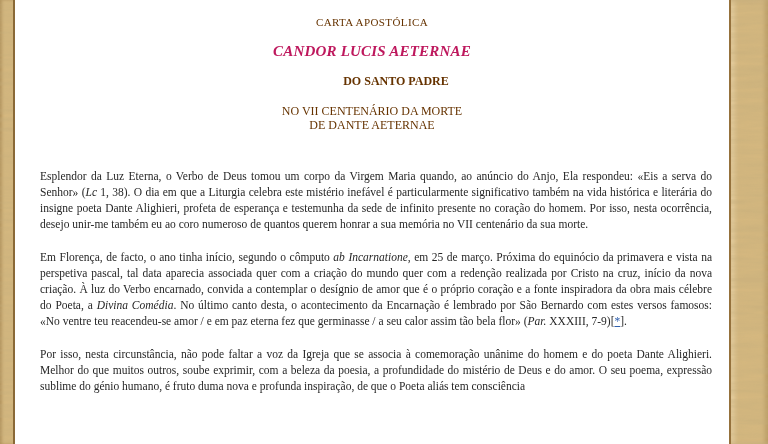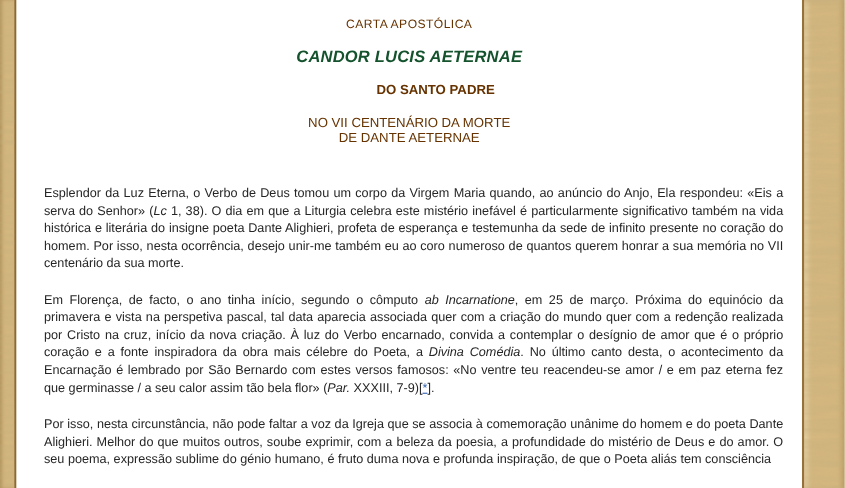--- a/index.html
+++ b/index.html
@@ -1,30 +1,30 @@
 <!DOCTYPE html>
 <html><head>
 <meta charset="utf-8">
 <style>
   html,body { margin:0; padding:0; background:#ffffff; }
   .page {
     position:relative; width:768px; height:444px; overflow:hidden;
-    background:#ffffff; font-family:Liberation Sans, sans-serif;
+    background:#ffffff; font-family:Liberation Serif, serif;
   }
   .strip { position:absolute; top:0; bottom:0; background:#d9ba80; box-sizing:border-box; }
   .strip svg { position:absolute; inset:0; width:100%; height:100%; opacity:.55; }
   .strip-left  { left:0;  width:15px; border-right:2px solid #8a6937; box-shadow: inset 2px 0 3px rgba(120,85,30,.45); }
   .strip-right { right:0; width:39px; border-left:2px solid #95713c; box-shadow: inset -3px 0 4px rgba(120,85,30,.35), inset 4px 0 4px rgba(255,240,205,.5); }
   .content {
     position:absolute; top:0; left:15px; width:714px; height:444px;
     background:#ffffff; overflow:hidden;
   }
   .doc-header { text-align:center; color:#663300; }
   .kicker { padding-top:16px; font-size:11px; letter-spacing:.4px; line-height:13px; }
-  .doc-title { margin:14px 17px 0; font-size:15px; font-weight:bold; font-style:italic; letter-spacing:.2px; line-height:17px; color:#14532d; }
+  .doc-title { margin:14px 17px 0; font-size:15px; font-weight:bold; font-style:italic; letter-spacing:.2px; line-height:17px; color:#be185d; }
   .author { margin-top:14px; font-size:12px; font-weight:bold; line-height:14px;padding-left:48px; }
   .occasion { margin-top:16px; font-size:12px; line-height:14px; }
   .body-text {
     margin:36px 17px 0 25px;
     font-size:11.5px; line-height:16px; color:#262626;
     text-align:justify;
   }
   .body-text p { margin:0 0 17px 0; }
   .body-text em { font-style:italic; }
   .body-text a { color:#2f5fae; text-decoration:underline; }

